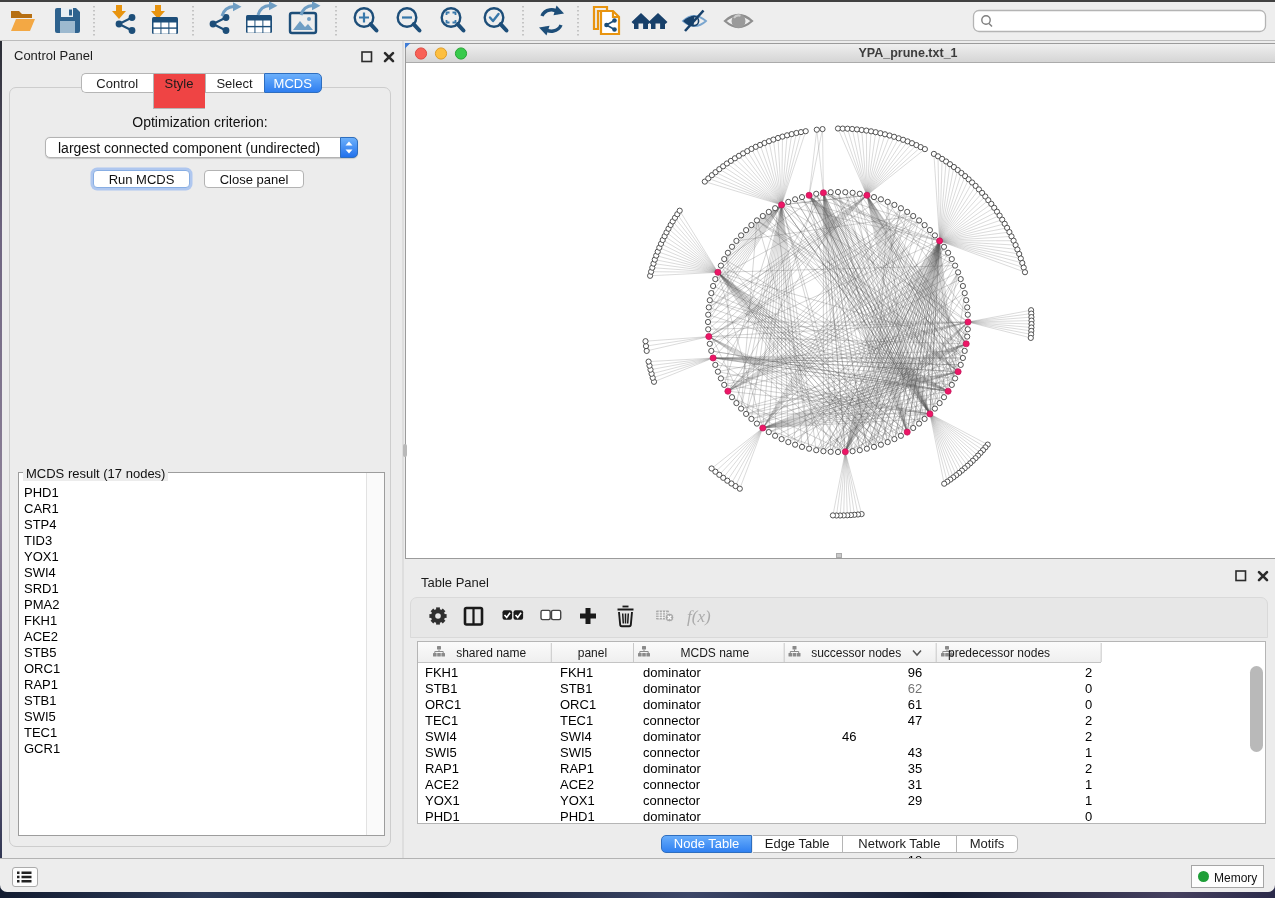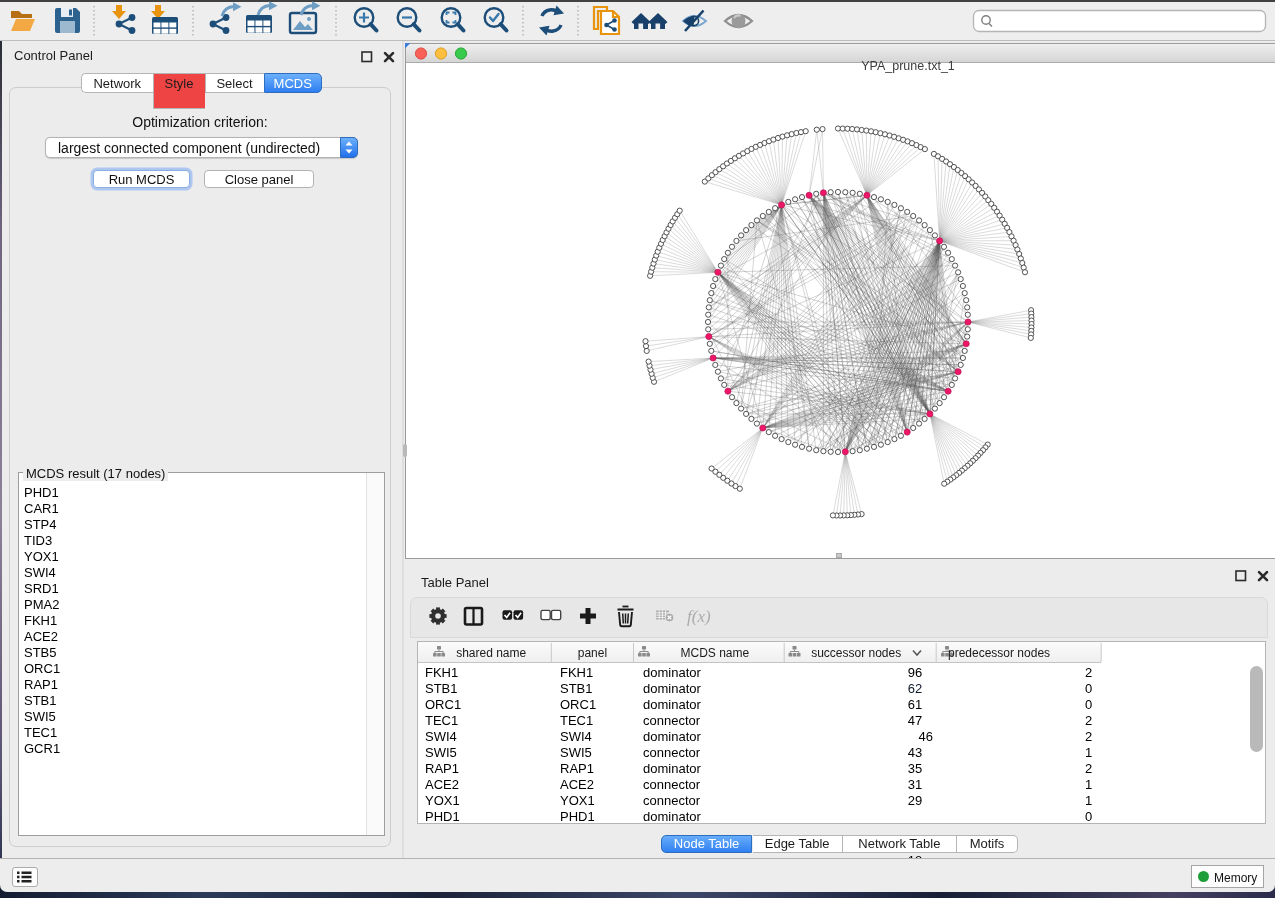--- a/index.html
+++ b/index.html
@@ -109,34 +109,34 @@
   </svg>
 <div class="abs" style="left:0;top:41px;width:2px;height:857px;background:linear-gradient(#2a2d35,#6e6480 22%,#8d8198 55%,#595271 85%,#1e2a45)"></div>
 <div class="abs" style="left:402.5px;top:444px;width:4px;height:13px;background:#b9b9b9;border-radius:2px;z-index:2"></div>
 <div class="abs" style="left:402px;top:41px;width:3px;height:817px;background:#dedede"></div>
 <div class="abs t13" style="left:14px;top:48px;">Control Panel</div>
 <svg class="abs" width="34" height="14" style="left:361px;top:50px">
     <rect x="1" y="2" width="9.5" height="9.5" fill="none" stroke="#2b2b2b" stroke-width="1.6"></rect>
     <path d="M24 3.2 l8 8 M32 3.2 l-8 8" stroke="#2b2b2b" stroke-width="2.6" stroke-linecap="round"></path>
   </svg>
 <div class="abs" style="left:9px;top:87px;width:382px;height:760px;background:#ececec;border:1.5px solid #cdcdcd;border-radius:7px"></div>
-<div class="abs t13" style="left:81px;top:73px;width:71.5px;height:20px;background:#ffffff;border:1px solid #b5b5b5;border-right:none;border-radius:5px 0 0 5px;text-align:center;line-height:19px">Network</div>
+<div class="abs t13" style="left:81px;top:73px;width:71.5px;height:20px;background:#ffffff;border:1px solid #b5b5b5;border-right:none;border-radius:5px 0 0 5px;text-align:center;line-height:19px">Control</div>
 <div class="abs t13" style="left:152.5px;top:73px;width:52.0px;height:36px;background:#ef4444;border:1px solid #b5b5b5;border-right:none;text-align:center;line-height:19px">Style</div>
 <div class="abs t13" style="left:204.5px;top:73px;width:59.0px;height:20px;background:#ffffff;border:1px solid #b5b5b5;border-right:none;text-align:center;line-height:19px">Select</div>
 <div class="abs t13" style="left:263.5px;top:73px;width:58.5px;height:20px;background:linear-gradient(#6cb0fb,#2e7ef0);border:1px solid #2e6ebf;border-radius:0 5px 5px 0;text-align:center;line-height:19px;color:#fff">MCDS</div>
 <div class="abs t13" style="left:0;top:114px;width:400px;text-align:center;color:#111;font-size:14px">Optimization criterion:</div>
 <div class="abs" style="left:45px;top:137px;width:313px;height:21px;background:#fff;border:1px solid #b3b3b3;border-radius:5px;box-shadow:0 0.5px 1px rgba(0,0,0,0.15)"></div>
 <div class="abs" style="left:58px;top:140px;color:#111;font-size:14px">largest connected component (undirected)</div>
 <div class="abs" style="left:340px;top:137px;width:18px;height:21px;background:linear-gradient(#6cb0fb,#2271ec);border-radius:0 5px 5px 0;border:1px solid #2e6ebf"></div>
 <svg class="abs" width="18" height="21" style="left:340px;top:137px">
     <path d="M5.5 8.5 l3.5 -4 3.5 4z" fill="#fff"></path>
     <path d="M5.5 12.5 l3.5 4 3.5 -4z" fill="#fff"></path>
   </svg>
 <div class="abs t13" style="left:93px;top:170px;width:97px;height:18px;background:#fff;border:1px solid #88aee3;border-radius:4px;box-shadow:0 0 0 2.5px rgba(125,170,243,0.55);text-align:center;line-height:17px;color:#111">Run MCDS</div>
-<div class="abs t13" style="left:204px;top:170px;width:110px;height:18px;background:#fff;border:1px solid #b3b3b3;border-radius:4px;text-align:center;line-height:17px;color:#111">Close panel</div>
+<div class="abs t13" style="left:204px;top:170px;width:100px;height:18px;background:#fff;border:1px solid #b3b3b3;border-radius:4px;text-align:center;line-height:17px;color:#111">Close panel</div>
 <div class="abs" style="left:18px;top:472px;width:367px;height:364px;border:1px solid #9d9d9d;background:#fff"></div>
 <div class="abs t13" style="left:23px;top:466px;background:#ececec;padding:0 3px;color:#111">MCDS result (17 nodes)</div>
 <div class="abs" style="left:366px;top:473px;width:18px;height:362px;background:#fafafa;border-left:1px solid #e2e2e2"></div>
 <div class="abs t13" style="left:24px;top:485px;color:#000;line-height:16px">
     <div style="height:16px">PHD1</div>
     <div style="height:16px">CAR1</div>
     <div style="height:16px">STP4</div>
     <div style="height:16px">TID3</div>
     <div style="height:16px">YOX1</div>
     <div style="height:16px">SWI4</div>
@@ -156,21 +156,21 @@
 <div class="abs" style="left:405px;top:43px;width:870px;height:516px;border:1px solid #9b9b9b;border-right:none;background:#fff"></div>
 <svg class="abs" width="8" height="8" style="left:405px;top:42.5px;z-index:5">
     <path d="M0 0 h5.5 l-5.5 5.5z" fill="#3f7cd6"></path>
   </svg>
 <div class="abs" style="left:406px;top:44px;width:869px;height:19px;background:linear-gradient(#efefef,#d5d5d5);border-bottom:1px solid #ababab"></div>
 <svg class="abs" width="60" height="14" style="left:414px;top:47px">
     <circle cx="7" cy="6.5" r="5.6" fill="#f96157" stroke="#dd4a41" stroke-width="1"></circle>
     <circle cx="27" cy="6.5" r="5.6" fill="#fdbf40" stroke="#de9c25" stroke-width="1"></circle>
     <circle cx="47" cy="6.5" r="5.6" fill="#38ca4c" stroke="#27a334" stroke-width="1"></circle>
   </svg>
-<div class="abs" style="left:700px;top:59px;width:416px;text-align:center;font-size:12.5px;font-weight:400;color:#3c3c3c">YPA_prune.txt_1</div>
+<div class="abs" style="left:700px;top:46px;width:416px;text-align:center;font-size:12.5px;font-weight:700;color:#3c3c3c">YPA_prune.txt_1</div>
 <svg class="abs" width="869" height="489" viewBox="406 63 869 489" style="left:406px;top:63px">
 <g stroke="#5a5a5a" stroke-opacity="0.47" stroke-width="0.55">
 <line x1="781.6" y1="204.9" x2="816.2" y2="450.2"></line>
 <line x1="781.6" y1="204.9" x2="809.1" y2="448.7"></line>
 <line x1="781.6" y1="204.9" x2="802.0" y2="446.9"></line>
 <line x1="781.6" y1="204.9" x2="795.1" y2="444.7"></line>
 <line x1="781.6" y1="204.9" x2="788.3" y2="442.1"></line>
 <line x1="781.6" y1="204.9" x2="781.6" y2="439.1"></line>
 <line x1="781.6" y1="204.9" x2="775.1" y2="435.8"></line>
 <line x1="781.6" y1="204.9" x2="768.8" y2="432.1"></line>
@@ -1057,36 +1057,36 @@
 <div style="top:646px;font-size:12px;color:#1a1a1a;text-align:center;position:absolute;left:796.2px;width:120.0px">successor nodes</div>
 <div style="top:646px;font-size:12px;color:#1a1a1a;text-align:left;position:absolute;left:948px;width:153.0px">predecessor nodes</div>
 <div class="abs" style="left:425px;top:665.0px;font-size:13px;color:#000">FKH1</div>
 <div class="abs" style="left:560px;top:665.0px;font-size:13px;color:#000">FKH1</div>
 <div class="abs" style="left:643px;top:665.0px;font-size:13px;color:#000">dominator</div>
 <div class="abs" style="left:876.2px;top:665.0px;width:46px;text-align:right;font-size:13px;color:#000">96</div>
 <div class="abs" style="left:1041.2px;top:665.0px;width:51px;text-align:right;font-size:13px;color:#000">2</div>
 <div class="abs" style="left:425px;top:681.0px;font-size:13px;color:#000">STB1</div>
 <div class="abs" style="left:560px;top:681.0px;font-size:13px;color:#000">STB1</div>
 <div class="abs" style="left:643px;top:681.0px;font-size:13px;color:#000">dominator</div>
-<div class="abs" style="left:876.2px;top:681.0px;width:46px;text-align:right;font-size:13px;color:#0f172a">62</div>
+<div class="abs" style="left:876.2px;top:681.0px;width:46px;text-align:right;font-size:13px;color:#737373">62</div>
 <div class="abs" style="left:1041.2px;top:681.0px;width:51px;text-align:right;font-size:13px;color:#000">0</div>
 <div class="abs" style="left:425px;top:697.0px;font-size:13px;color:#000">ORC1</div>
 <div class="abs" style="left:560px;top:697.0px;font-size:13px;color:#000">ORC1</div>
 <div class="abs" style="left:643px;top:697.0px;font-size:13px;color:#000">dominator</div>
 <div class="abs" style="left:876.2px;top:697.0px;width:46px;text-align:right;font-size:13px;color:#000">61</div>
 <div class="abs" style="left:1041.2px;top:697.0px;width:51px;text-align:right;font-size:13px;color:#000">0</div>
 <div class="abs" style="left:425px;top:713.0px;font-size:13px;color:#000">TEC1</div>
 <div class="abs" style="left:560px;top:713.0px;font-size:13px;color:#000">TEC1</div>
 <div class="abs" style="left:643px;top:713.0px;font-size:13px;color:#000">connector</div>
 <div class="abs" style="left:876.2px;top:713.0px;width:46px;text-align:right;font-size:13px;color:#000">47</div>
 <div class="abs" style="left:1041.2px;top:713.0px;width:51px;text-align:right;font-size:13px;color:#000">2</div>
 <div class="abs" style="left:425px;top:729.0px;font-size:13px;color:#000">SWI4</div>
 <div class="abs" style="left:560px;top:729.0px;font-size:13px;color:#000">SWI4</div>
 <div class="abs" style="left:643px;top:729.0px;font-size:13px;color:#000">dominator</div>
-<div class="abs" style="left:887px;top:729.0px;width:46px;text-align:right;font-size:13px;color:#000">46</div>
+<div class="abs" style="left:842px;top:729.0px;width:46px;text-align:left;font-size:13px;color:#000">46</div>
 <div class="abs" style="left:1041.2px;top:729.0px;width:51px;text-align:right;font-size:13px;color:#000">2</div>
 <div class="abs" style="left:425px;top:745.0px;font-size:13px;color:#000">SWI5</div>
 <div class="abs" style="left:560px;top:745.0px;font-size:13px;color:#000">SWI5</div>
 <div class="abs" style="left:643px;top:745.0px;font-size:13px;color:#000">connector</div>
 <div class="abs" style="left:876.2px;top:745.0px;width:46px;text-align:right;font-size:13px;color:#000">43</div>
 <div class="abs" style="left:1041.2px;top:745.0px;width:51px;text-align:right;font-size:13px;color:#000">1</div>
 <div class="abs" style="left:425px;top:761.0px;font-size:13px;color:#000">RAP1</div>
 <div class="abs" style="left:560px;top:761.0px;font-size:13px;color:#000">RAP1</div>
 <div class="abs" style="left:643px;top:761.0px;font-size:13px;color:#000">dominator</div>
 <div class="abs" style="left:876.2px;top:761.0px;width:46px;text-align:right;font-size:13px;color:#000">35</div>

